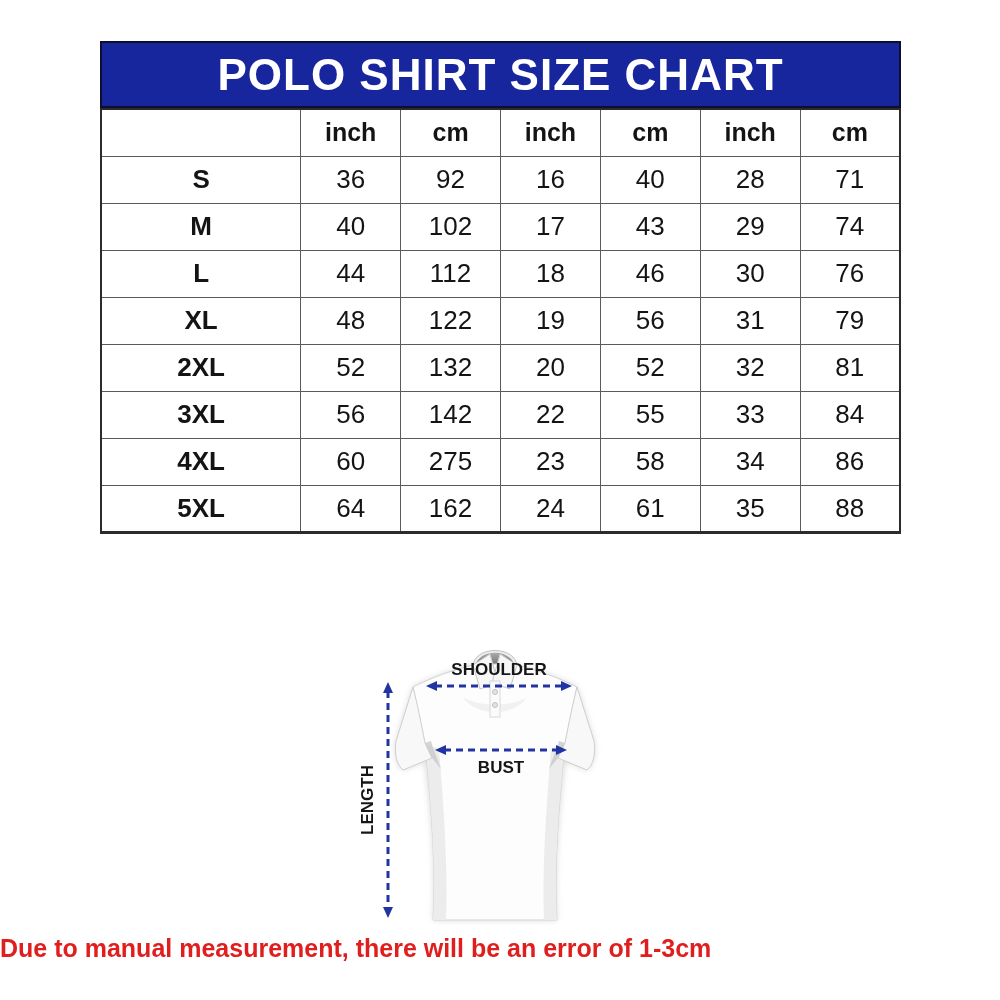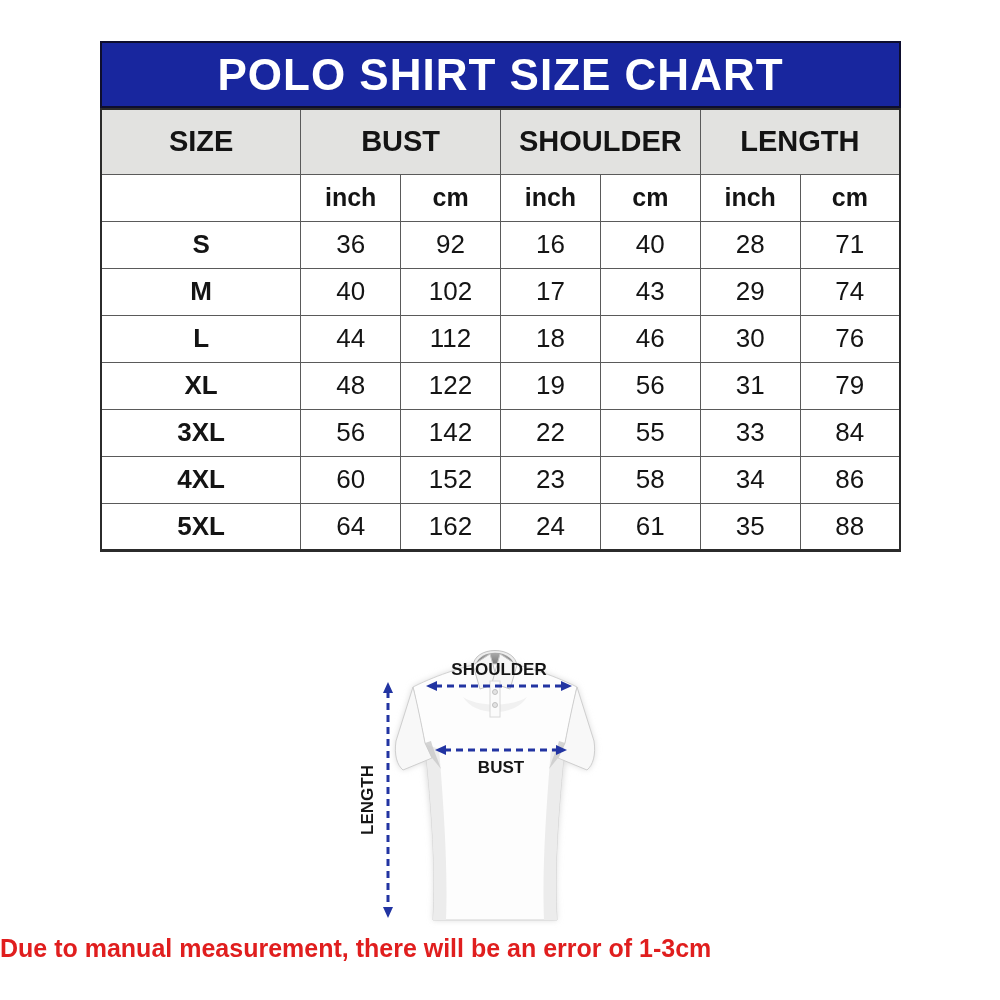--- a/index.html
+++ b/index.html
@@ -40,26 +40,20 @@
     <colgroup>
       <col style="width:25%">
         <col style="width:12.5%">
         <col style="width:12.5%">
       <col style="width:12.5%">
         <col style="width:12.5%">
         <col style="width:12.5%">
         <col style="width:12.5%">
     </colgroup>
     <thead>
-      <tr class="group-row">
-        <th>SIZE</th>
-        <th colspan="2">BUST</th>
-        <th colspan="2">SHOULDER</th>
-        <th colspan="2">LENGTH</th>
-      </tr>
       <tr class="units-row">
         <th></th>
         <th>inch</th>
         <th>cm</th>
         <th>inch</th>
         <th>cm</th>
         <th>inch</th>
         <th>cm</th>
       </tr>
     </thead>
@@ -94,32 +88,41 @@
         <tr>
           <td class="size-cell">XL</td>
           <td>48</td>
           <td>122</td>
           <td>19</td>
           <td>56</td>
           <td>31</td>
           <td>79</td>
         </tr>
         <tr>
+          <td class="size-cell">2XL</td>
+          <td>52</td>
+          <td>132</td>
+          <td>20</td>
+          <td>52</td>
+          <td>32</td>
+          <td>81</td>
+        </tr>
+        <tr>
           <td class="size-cell">3XL</td>
           <td>56</td>
           <td>142</td>
           <td>22</td>
           <td>55</td>
           <td>33</td>
           <td>84</td>
         </tr>
         <tr>
           <td class="size-cell">4XL</td>
           <td>60</td>
-          <td>152</td>
+          <td>275</td>
           <td>23</td>
           <td>58</td>
           <td>34</td>
           <td>86</td>
         </tr>
         <tr>
           <td class="size-cell">5XL</td>
           <td>64</td>
           <td>162</td>
           <td>24</td>

